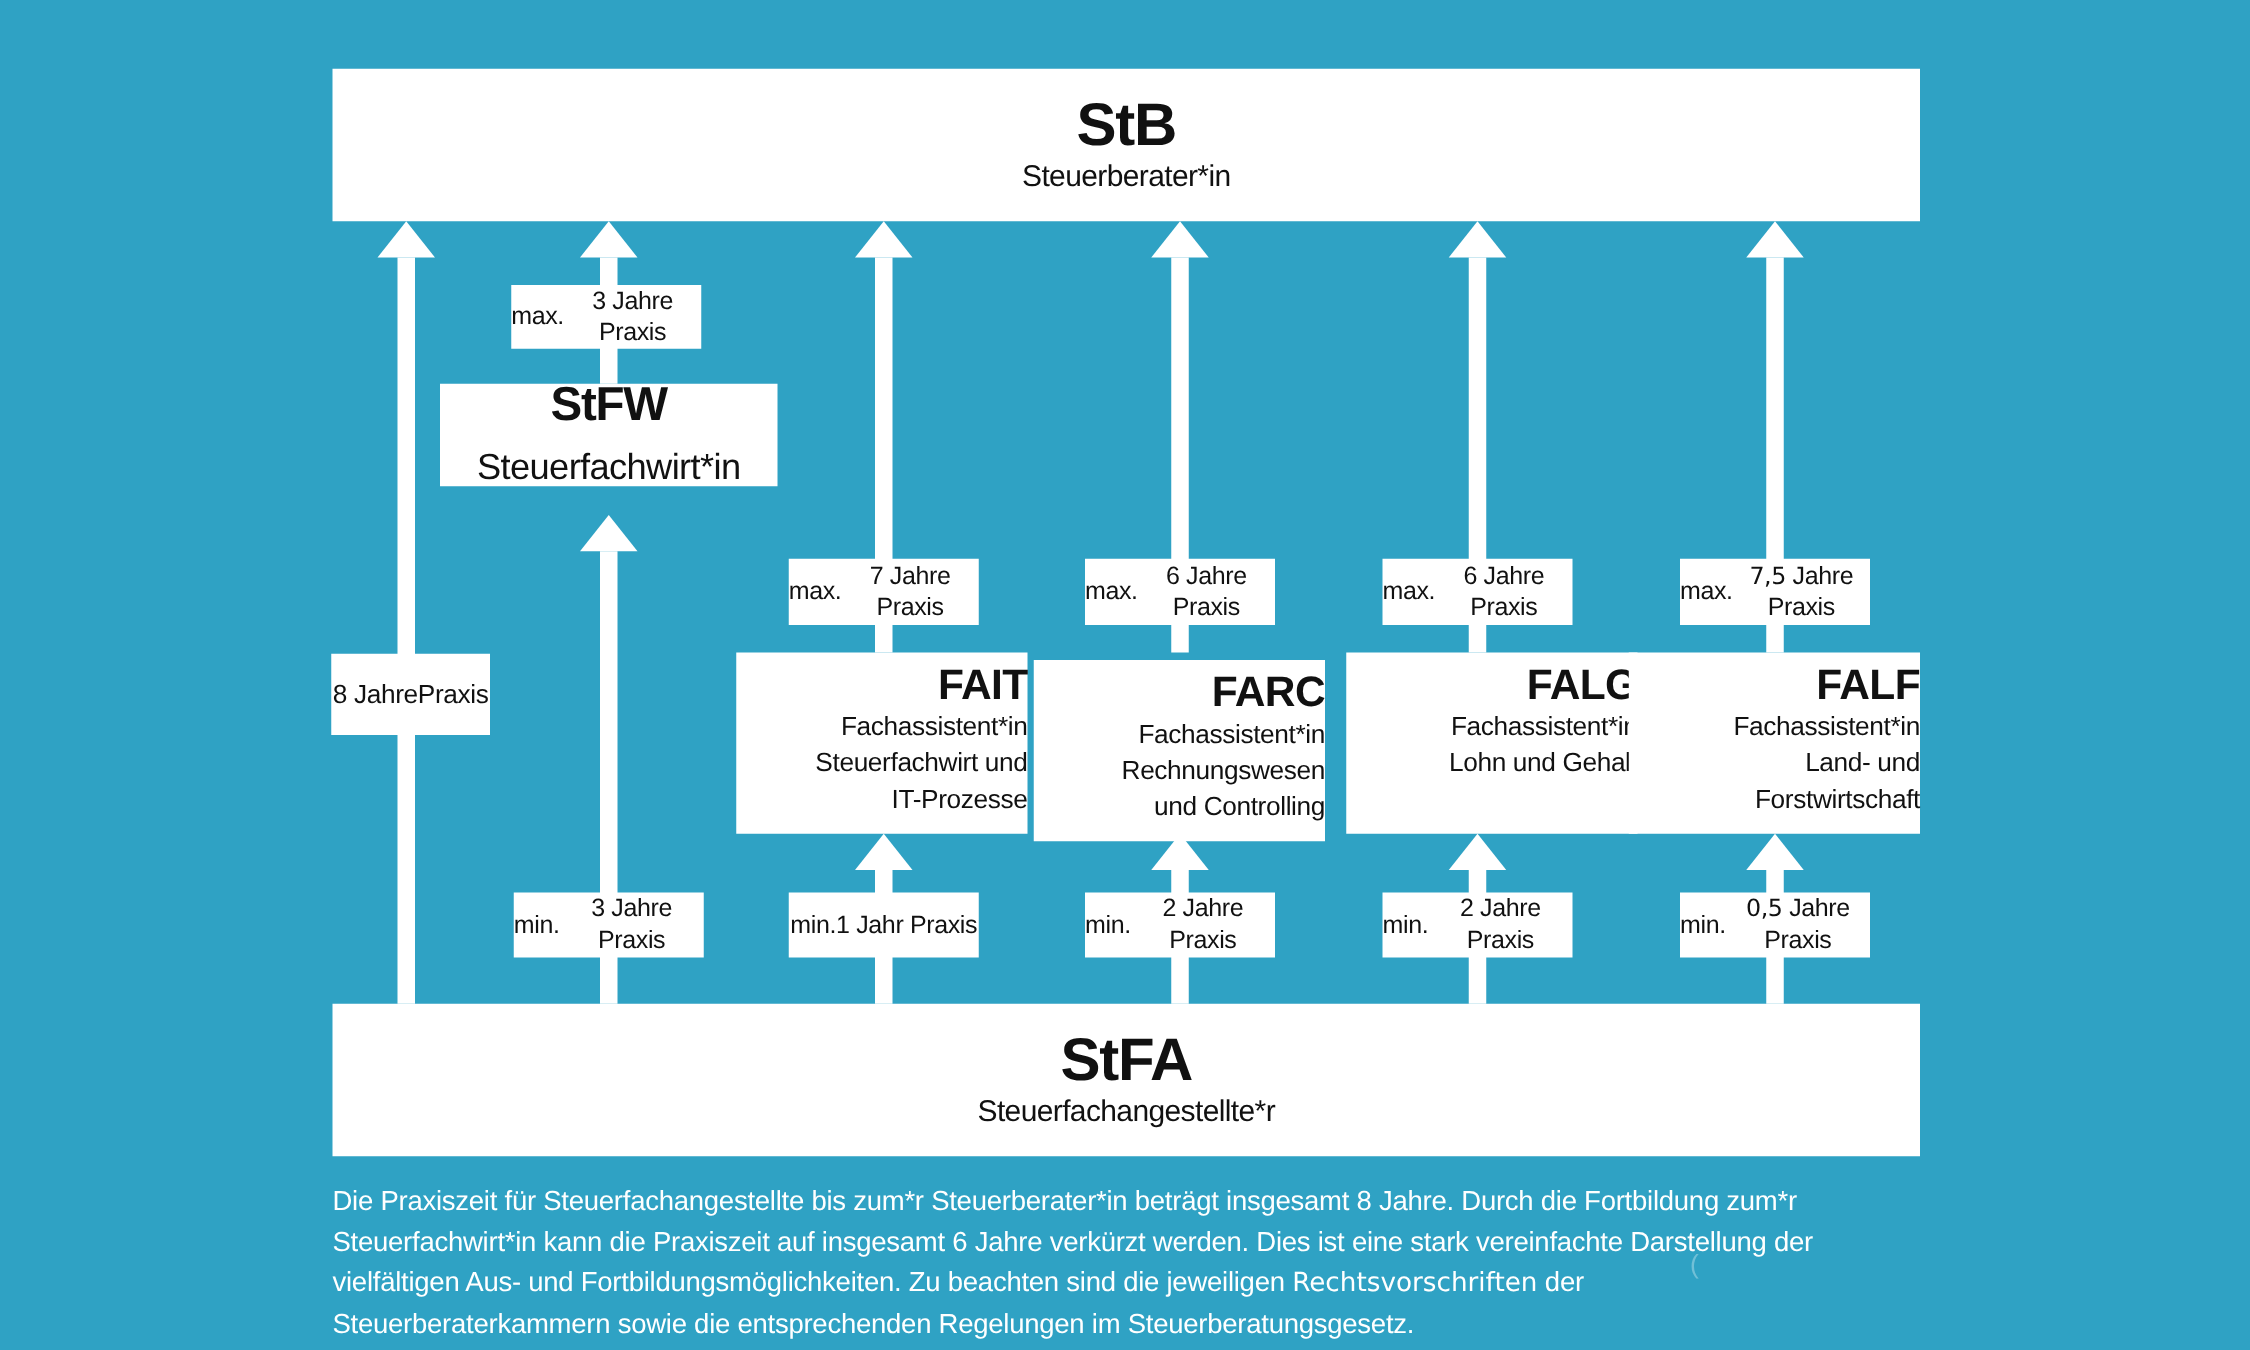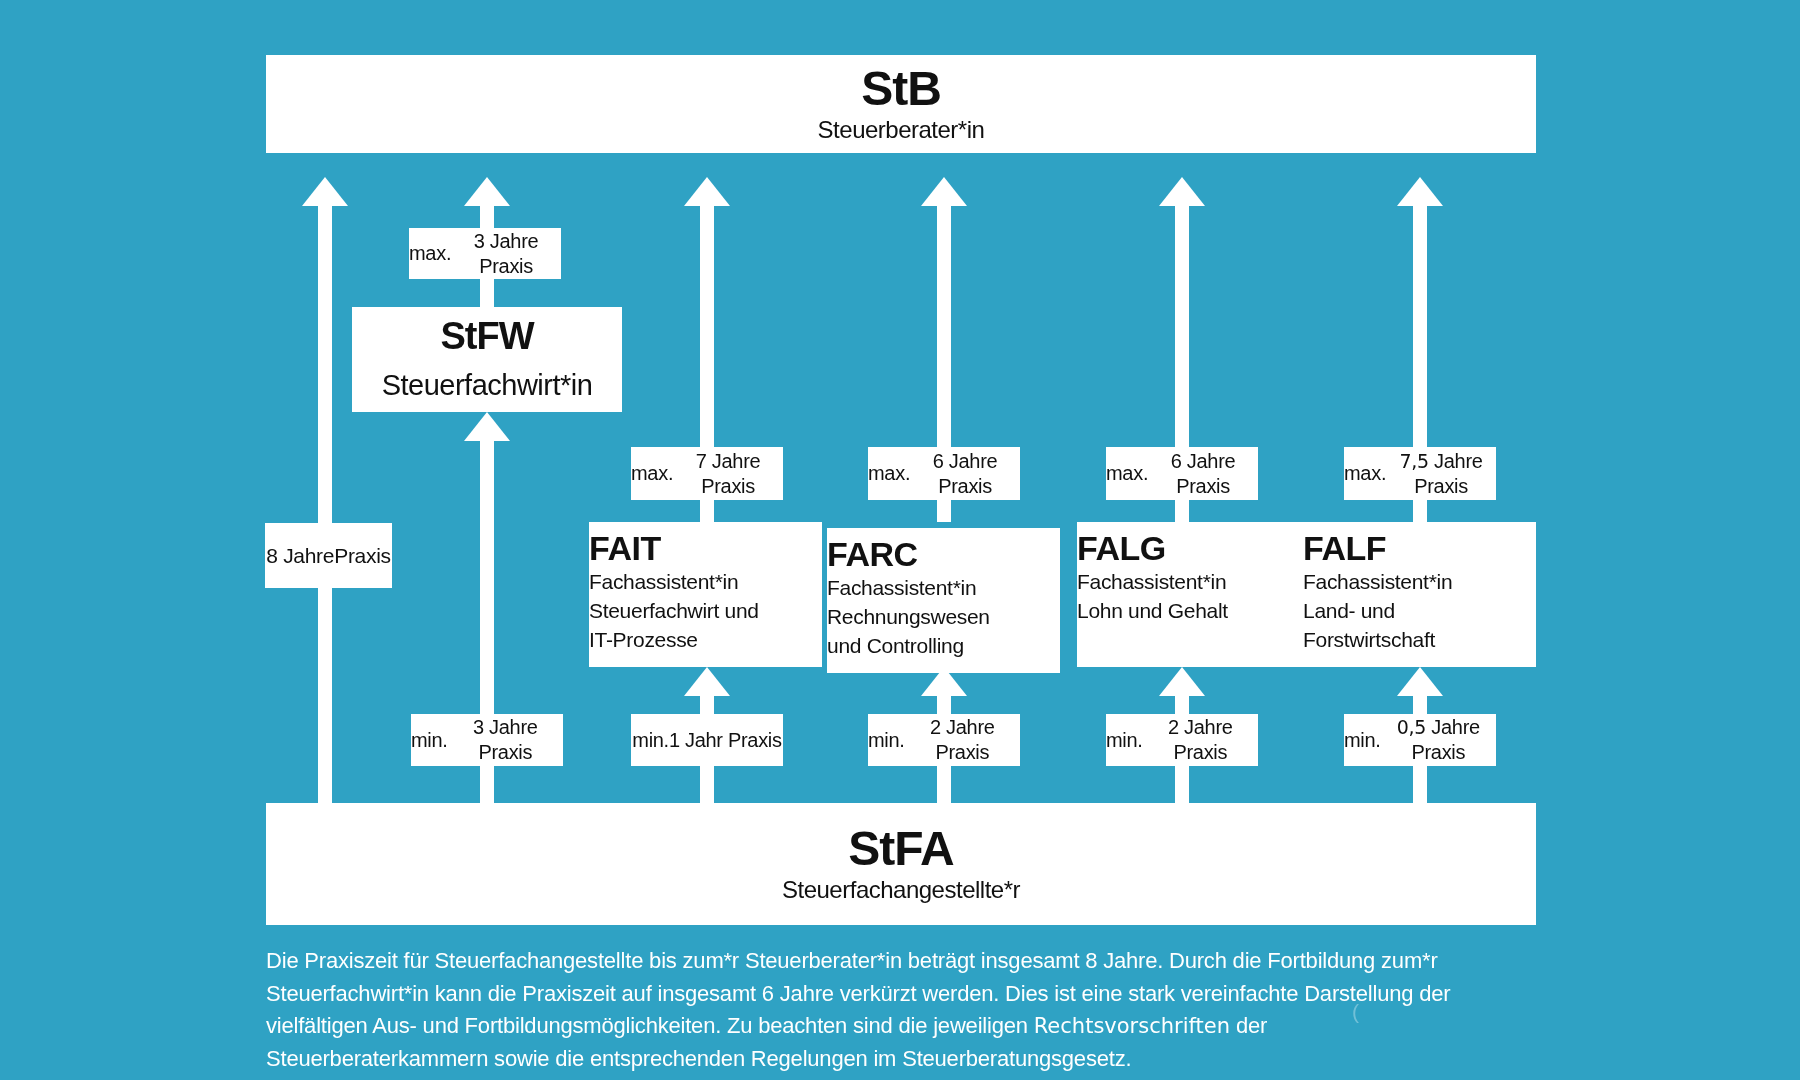--- a/index.html
+++ b/index.html
@@ -12,21 +12,21 @@
   .arrow .head{width:0;height:0;border-left:23px solid transparent;border-right:23px solid transparent;border-bottom:29px solid #ffffff;}
   .arrow .shaft{width:14px;background:#ffffff;flex:1;}
 
   
   .node{position:absolute;background:#ffffff;z-index:2;display:flex;flex-direction:column;align-items:center;justify-content:center;text-align:center;color:#111;}
   .abbr-xl{font-size:48px;font-weight:700;letter-spacing:-1px;line-height:1.05;}
   .name-xl{font-size:24px;font-weight:400;letter-spacing:-0.5px;line-height:1.15;margin-top:2px;}
   .node-stfw .abbr{font-size:38px;font-weight:700;letter-spacing:-1px;line-height:1.05;}
   .node-stfw .name{font-size:29px;font-weight:400;letter-spacing:-0.5px;margin-top:13px;}
   .fa-box{position:absolute;width:233px;height:145px;background:#ffffff;z-index:2;color:#111;
-          display:flex;flex-direction:column;align-items:flex-start;text-align:center;padding-top:8px;}
+          display:flex;flex-direction:column;align-items:flex-end;text-align:center;padding-top:8px;}
   .fa-abbr{font-size:34px;font-weight:700;letter-spacing:-0.5px;line-height:1.1;}
   .fa-line{font-size:21px;line-height:29px;letter-spacing:-0.3px;}
 
   
   .plabel{position:absolute;background:#ffffff;z-index:3;display:flex;flex-direction:row;
           align-items:center;justify-content:center;text-align:center;color:#111;
           font-size:20px;line-height:25px;letter-spacing:-0.3px;}
   .plabel .alt-num{font-family:"DejaVu Sans",sans-serif;font-size:19px;}
   .plabel-wide{width:152px;height:53px;}
   .plabel-left{width:127px;height:65px;font-size:21px;line-height:28px;}
@@ -80,26 +80,26 @@
     </div>
   <div class="arrow" style="left:1159px;top:667px;height:136px;">
       <div class="head"></div>
       <div class="shaft"></div>
     </div>
   <div class="arrow" style="left:1397px;top:667px;height:136px;">
       <div class="head"></div>
       <div class="shaft"></div>
     </div>
 
-  <div class="node" style="left:266px;top:55px;width:1270px;height:98px;">
+  <div class="node" style="left:266px;top:55px;width:1270px;height:122px;">
     <div class="abbr-xl">StB</div>
     <div class="name-xl">Steuerberater*in</div>
   </div>
 
-  <div class="node node-stfw" style="left:352px;top:307px;width:270px;height:105px;">
+  <div class="node node-stfw" style="left:352px;top:307px;width:270px;height:82px;">
     <div class="abbr">StFW</div>
     <div class="name">Steuerfachwirt*in</div>
   </div>
 
   <div class="fa-box" style="left:589px;top:522px;">
     <div class="fa-abbr">FAIT</div>
     <div class="fa-line">Fachassistent*in</div>
     <div class="fa-line">Steuerfachwirt und</div>
     <div class="fa-line">IT-Prozesse</div>
   </div>

